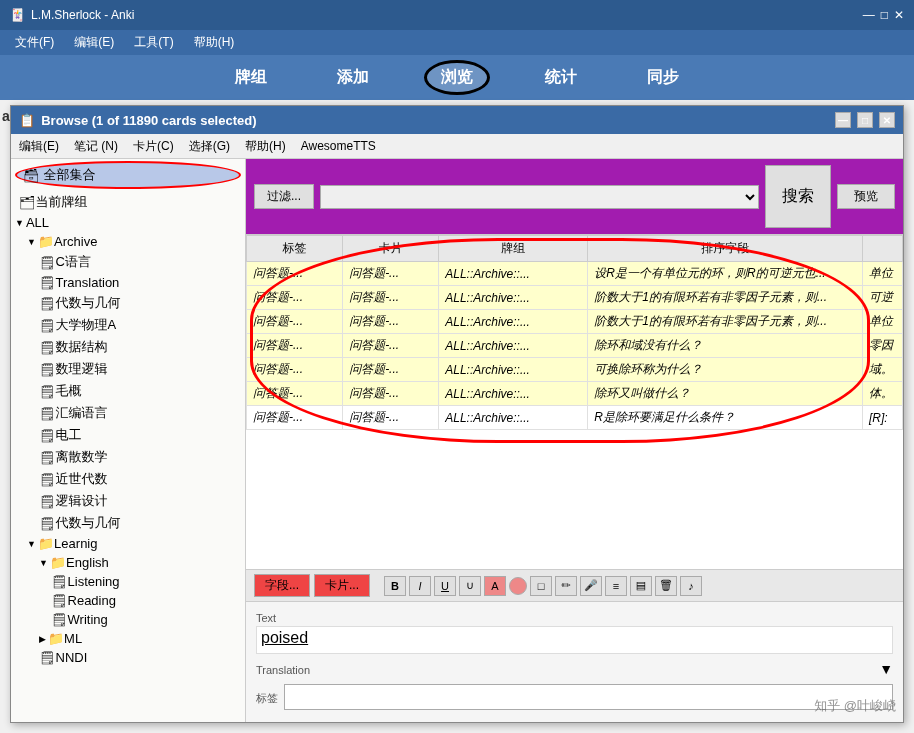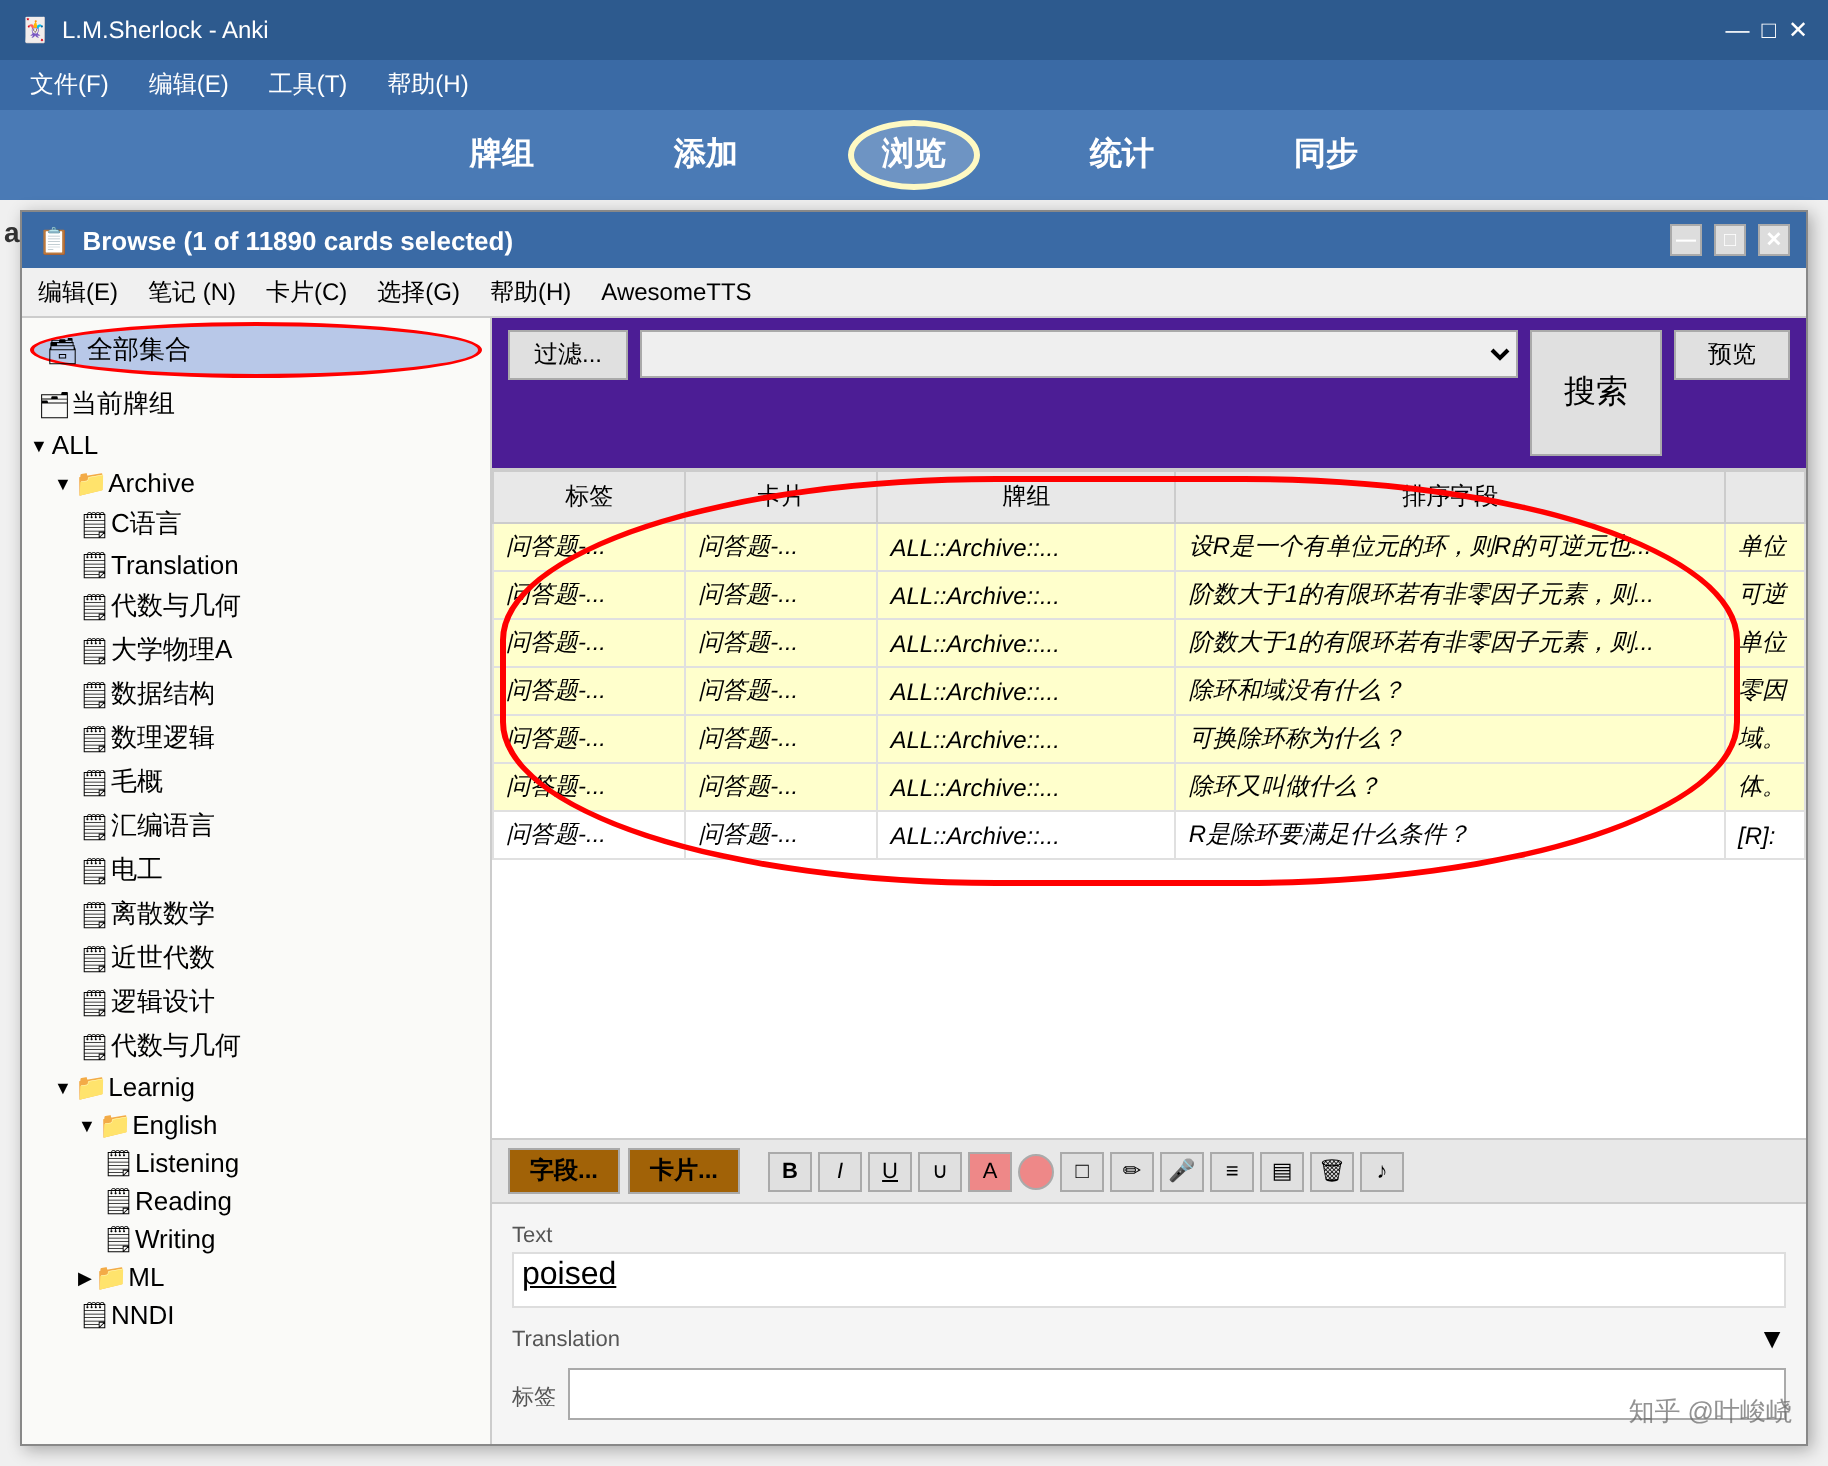--- a/index.html
+++ b/index.html
@@ -40,40 +40,40 @@
 
     .browse-body { display: flex; flex: 1; overflow: hidden; }
 
     
     .browse-sidebar { width: 235px; border-right: 1px solid #ccc; overflow-y: auto; background: #fafaf8; }
 
     
     .browse-main { flex: 1; display: flex; flex-direction: column; overflow: hidden; }
 
     
-    .filter-bar { display: flex; align-items: flex-start; padding: 6px 8px; gap: 6px; border-bottom: 1px solid #ccc; background: #4c1d95; }
+    .filter-bar { display: flex; align-items: center; padding: 6px 8px; gap: 6px; border-bottom: 1px solid #ccc; background: #a21caf; }
 
     .filter-btn { padding: 3px 12px; background: #e0e0e0; border: 1px solid #aaa; cursor: pointer; font-size: 12px; }
     .filter-input { flex: 1; height: 24px; border: 1px solid #aaa; padding: 0 4px; font-size: 12px; }
     .search-btn { padding: 20px 16px; background: #e0e0e0; border: 1px solid #aaa; cursor: pointer; font-size: 16px; }
     .preview-btn { padding: 3px 16px; background: #e0e0e0; border: 1px solid #aaa; cursor: pointer; font-size: 12px; }
 
     
     .card-table { flex: 1; overflow: auto; background: white; }
     table { width: 100%; border-collapse: collapse; font-size: 12px; }
     th { background: #e8e8e8; border: 1px solid #ccc; padding: 4px 6px; text-align: center; font-weight: normal; position: sticky; top: 0; }
     td { border: 1px solid #e0e0e0; padding: 3px 6px; white-space: nowrap; overflow: hidden; max-width: 180px; text-overflow: ellipsis; font-style: italic; }
     tr.highlighted td { background: #ffffcc; }
 
     
     .editor { border-top: 1px solid #ccc; background: #f5f5f5; padding: 0; }
 
     .editor-toolbar { height: 32px; background: #e8e8e8; border-bottom: 1px solid #ccc; display: flex; align-items: center; padding: 0 8px; gap: 4px; }
 
-    .editor-btn { padding: 2px 10px; background: #a16207; border: 1px solid #aaa; cursor: pointer; font-size: 12px; font-weight: bold; }
+    .editor-btn { padding: 2px 10px; background: #ef4444; border: 1px solid #aaa; cursor: pointer; font-size: 12px; }
 
     .format-btns { display: flex; gap: 3px; align-items: center; margin-left: 10px; }
     .fmt-btn { width: 22px; height: 20px; background: #e0e0e0; border: 1px solid #aaa; display: flex; align-items: center; justify-content: center; font-size: 11px; cursor: pointer; }
 
     .editor-fields { padding: 6px 10px; overflow-y: auto; max-height: 200px; }
 
     .field-label { font-size: 11px; color: #555; margin-top: 4px; margin-bottom: 2px; }
     .field-value { font-size: 13px; margin-bottom: 4px; }
     .field-input { width: 100%; height: 26px; border: 1px solid #aaa; padding: 0 4px; font-size: 12px; background: white; }
 
@@ -127,21 +127,21 @@
     </div>
     <div class="bg-menu-bar">
       <span style="cursor:pointer;">文件(F)</span>
       <span style="cursor:pointer;">编辑(E)</span>
       <span style="cursor:pointer;">工具(T)</span>
       <span style="cursor:pointer;">帮助(H)</span>
     </div>
     <div class="bg-nav-bar">
       <span class="bg-nav-item">牌组</span>
       <span class="bg-nav-item">添加</span>
-      <span class="bg-nav-item active" style="border:3px solid #fef9c3; border-radius:50%; padding:4px 14px;text-align:right;">浏览</span>
+      <span class="bg-nav-item active" style="border:3px solid #000000; border-radius:50%; padding:4px 14px;text-align:right;">浏览</span>
       <span class="bg-nav-item">统计</span>
       <span class="bg-nav-item">同步</span>
     </div>
   </div>
 
   <div style="position:absolute;top:108px;left:2px;font-size:14px;font-weight:bold;color:#333;writing-mode:horizontal-tb;">
     <span>anki可以</span>
   </div>
 
   <div class="browse-window">

